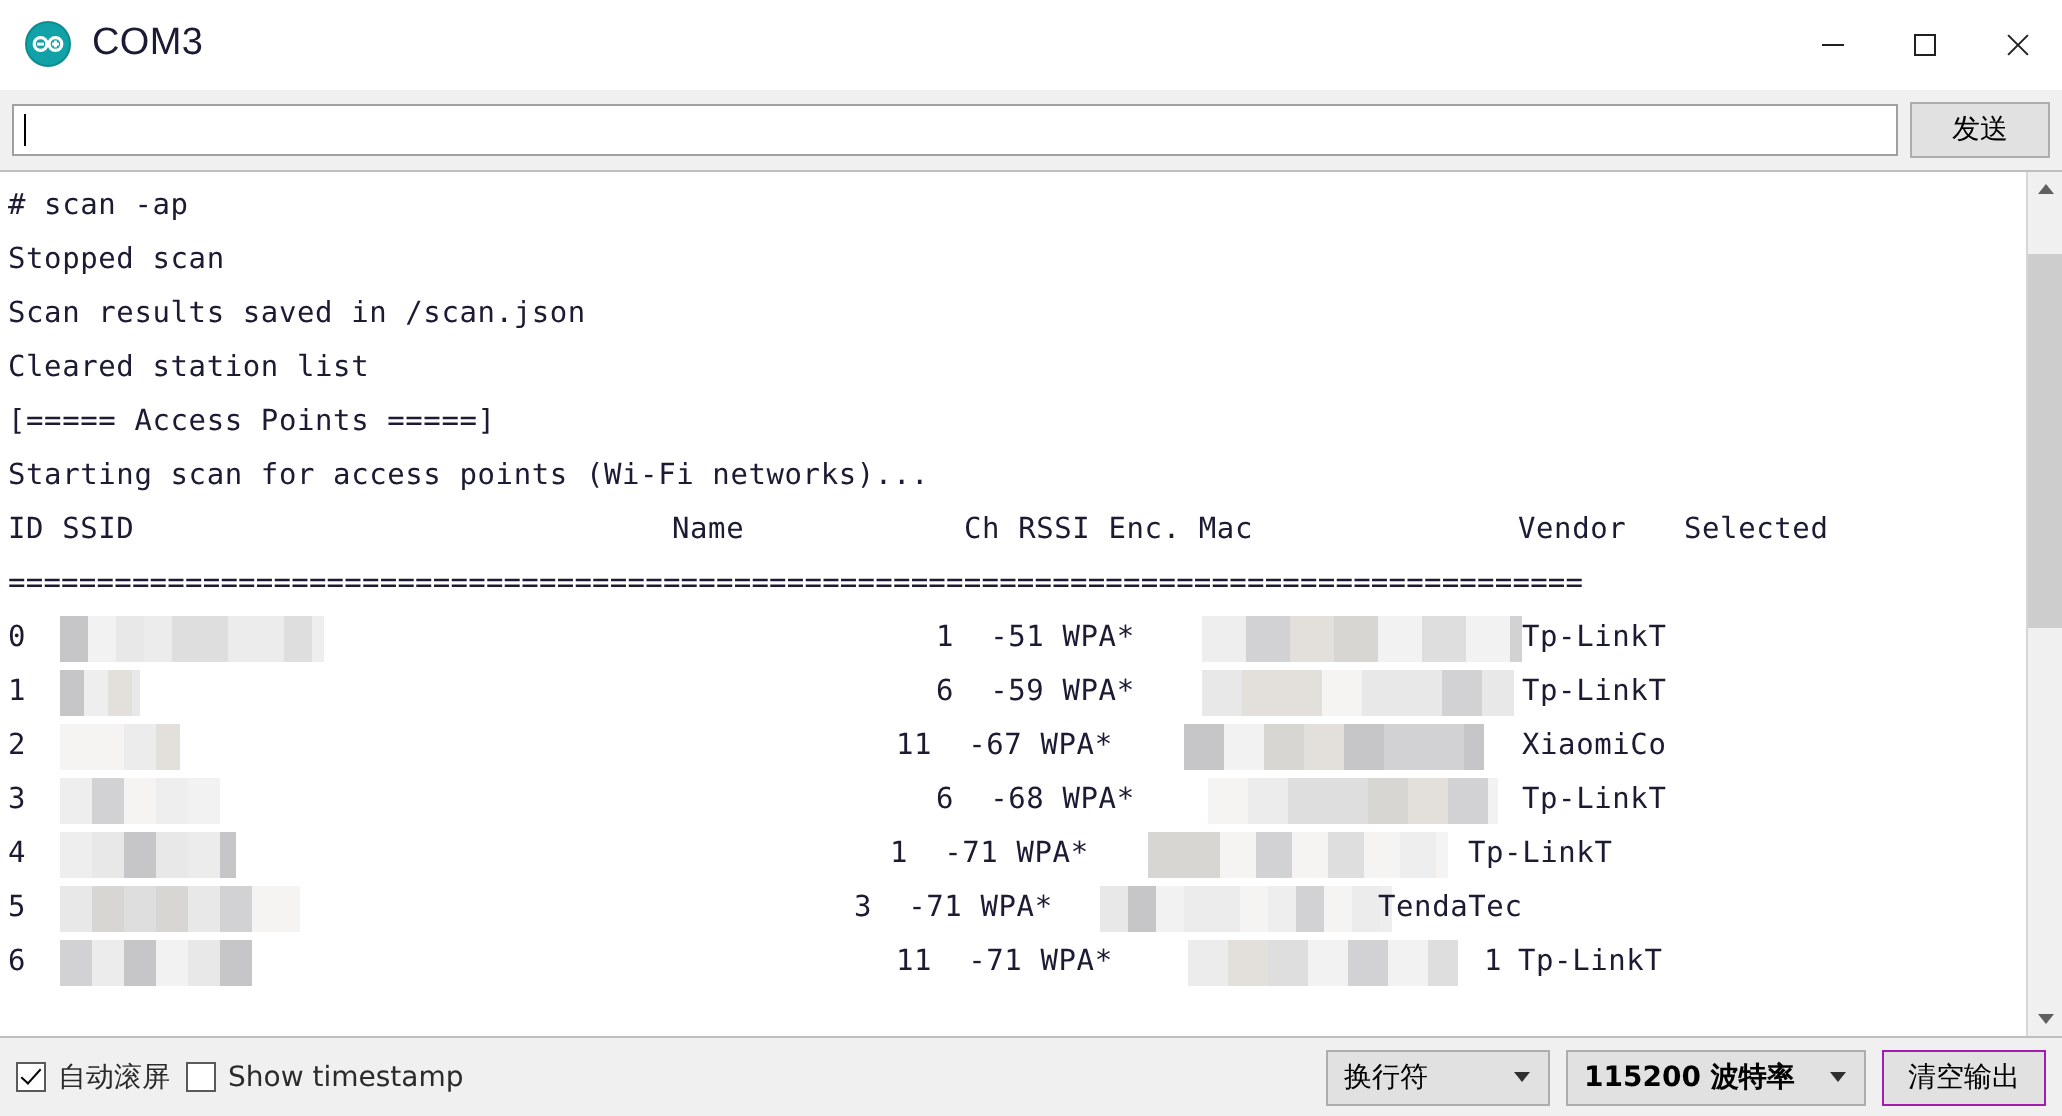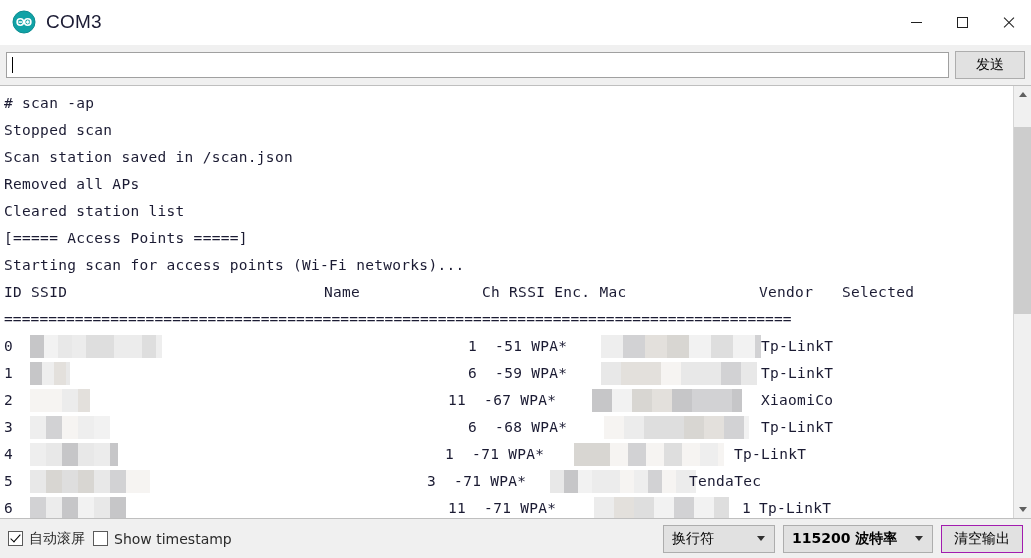--- a/index.html
+++ b/index.html
@@ -340,26 +340,25 @@
       <span class="caret"></span>
       <span></span>
     </div>
     <div class="send-btn">发送</div>
   </div>
 
   <div class="termwrap">
     <div class="term" id="term">
         <div class="line"># scan -ap</div>
         <div class="line">Stopped scan</div>
-        <div class="line">Scan station saved in /scan.json</div>
-        <div class="line">Removed all APs</div>
+        <div class="line">Scan results saved in /scan.json</div>
         <div class="line">Cleared station list</div>
         <div class="line">[===== Access Points =====]</div>
         <div class="line">Starting scan for access points (Wi-Fi networks)...</div>
-        <div class="row"><span class="seg" style="left: 0px;">ID SSID</span><span class="seg" style="left: 320px;">Name</span><span class="seg" style="left: 478px;">Ch RSSI Enc. Mac</span><span class="seg" style="left: 755px;">Vendor</span><span class="seg" style="left: 838px;">Selected</span></div>
+        <div class="row"><span class="seg" style="left: 0px;">ID SSID</span><span class="seg" style="left: 332px;">Name</span><span class="seg" style="left: 478px;">Ch RSSI Enc. Mac</span><span class="seg" style="left: 755px;">Vendor</span><span class="seg" style="left: 838px;">Selected</span></div>
         <div class="line" style="letter-spacing: 0.12px;">=========================================================================================</div>
         <div class="row"><span class="seg" style="left: 0px;">0</span><span class="mosaic" style="left: 26px; width: 132px;"><i style="width: 14px; background: rgb(198, 198, 200);"></i><i style="width: 14px; background: rgb(242, 242, 242);"></i><i style="width: 14px; background: rgb(232, 232, 232);"></i><i style="width: 14px; background: rgb(236, 236, 236);"></i><i style="width: 14px; background: rgb(222, 222, 222);"></i><i style="width: 14px; background: rgb(222, 222, 222);"></i><i style="width: 14px; background: rgb(236, 236, 236);"></i><i style="width: 14px; background: rgb(236, 236, 236);"></i><i style="width: 14px; background: rgb(222, 222, 222);"></i><i style="width: 6px; background: rgb(238, 238, 238);"></i></span><span class="seg" style="left: 455px;"> 1  -51 WPA*</span><span class="mosaic" style="left: 597px; width: 160px;"><i style="width: 22px; background: rgb(238, 238, 238);"></i><i style="width: 22px; background: rgb(210, 210, 212);"></i><i style="width: 22px; background: rgb(227, 224, 220);"></i><i style="width: 22px; background: rgb(216, 214, 210);"></i><i style="width: 22px; background: rgb(242, 242, 242);"></i><i style="width: 22px; background: rgb(222, 222, 222);"></i><i style="width: 22px; background: rgb(242, 242, 242);"></i><i style="width: 6px; background: rgb(210, 210, 212);"></i></span><span class="seg" style="left: 757px;">Tp-LinkT</span></div>
         <div class="row"><span class="seg" style="left: 0px;">1</span><span class="mosaic" style="left: 26px; width: 40px;"><i style="width: 12px; background: rgb(198, 198, 200);"></i><i style="width: 12px; background: rgb(238, 238, 238);"></i><i style="width: 12px; background: rgb(227, 224, 220);"></i><i style="width: 4px; background: rgb(232, 232, 232);"></i></span><span class="seg" style="left: 455px;"> 6  -59 WPA*</span><span class="mosaic" style="left: 597px; width: 156px;"><i style="width: 20px; background: rgb(232, 232, 232);"></i><i style="width: 20px; background: rgb(227, 224, 220);"></i><i style="width: 20px; background: rgb(227, 224, 220);"></i><i style="width: 20px; background: rgb(246, 244, 242);"></i><i style="width: 20px; background: rgb(232, 232, 232);"></i><i style="width: 20px; background: rgb(232, 232, 232);"></i><i style="width: 20px; background: rgb(210, 210, 212);"></i><i style="width: 16px; background: rgb(232, 232, 232);"></i></span><span class="seg" style="left: 757px;">Tp-LinkT</span></div>
         <div class="row"><span class="seg" style="left: 0px;">2</span><span class="mosaic" style="left: 26px; width: 60px;"><i style="width: 16px; background: rgb(246, 244, 242);"></i><i style="width: 16px; background: rgb(246, 244, 242);"></i><i style="width: 16px; background: rgb(236, 236, 236);"></i><i style="width: 12px; background: rgb(227, 224, 220);"></i></span><span class="seg" style="left: 444px;">11  -67 WPA*</span><span class="mosaic" style="left: 588px; width: 150px;"><i style="width: 20px; background: rgb(198, 198, 200);"></i><i style="width: 20px; background: rgb(242, 242, 242);"></i><i style="width: 20px; background: rgb(216, 214, 210);"></i><i style="width: 20px; background: rgb(227, 224, 220);"></i><i style="width: 20px; background: rgb(198, 198, 200);"></i><i style="width: 20px; background: rgb(210, 210, 212);"></i><i style="width: 20px; background: rgb(210, 210, 212);"></i><i style="width: 10px; background: rgb(198, 198, 200);"></i></span><span class="seg" style="left: 757px;">XiaomiCo</span></div>
         <div class="row"><span class="seg" style="left: 0px;">3</span><span class="mosaic" style="left: 26px; width: 80px;"><i style="width: 16px; background: rgb(238, 238, 238);"></i><i style="width: 16px; background: rgb(210, 210, 212);"></i><i style="width: 16px; background: rgb(246, 244, 242);"></i><i style="width: 16px; background: rgb(238, 238, 238);"></i><i style="width: 16px; background: rgb(242, 242, 242);"></i></span><span class="seg" style="left: 455px;"> 6  -68 WPA*</span><span class="mosaic" style="left: 600px; width: 145px;"><i style="width: 20px; background: rgb(246, 244, 242);"></i><i style="width: 20px; background: rgb(236, 236, 236);"></i><i style="width: 20px; background: rgb(222, 222, 222);"></i><i style="width: 20px; background: rgb(222, 222, 222);"></i><i style="width: 20px; background: rgb(216, 214, 210);"></i><i style="width: 20px; background: rgb(227, 224, 220);"></i><i style="width: 20px; background: rgb(210, 210, 212);"></i><i style="width: 5px; background: rgb(242, 242, 242);"></i></span><span class="seg" style="left: 757px;">Tp-LinkT</span></div>
         <div class="row"><span class="seg" style="left: 0px;">4</span><span class="mosaic" style="left: 26px; width: 88px;"><i style="width: 16px; background: rgb(238, 238, 238);"></i><i style="width: 16px; background: rgb(232, 232, 232);"></i><i style="width: 16px; background: rgb(198, 198, 200);"></i><i style="width: 16px; background: rgb(232, 232, 232);"></i><i style="width: 16px; background: rgb(236, 236, 236);"></i><i style="width: 8px; background: rgb(198, 198, 200);"></i></span><span class="seg" style="left: 432px;"> 1  -71 WPA*</span><span class="mosaic" style="left: 570px; width: 150px;"><i style="width: 18px; background: rgb(216, 214, 210);"></i><i style="width: 18px; background: rgb(216, 214, 210);"></i><i style="width: 18px; background: rgb(246, 244, 242);"></i><i style="width: 18px; background: rgb(210, 210, 212);"></i><i style="width: 18px; background: rgb(246, 244, 242);"></i><i style="width: 18px; background: rgb(222, 222, 222);"></i><i style="width: 18px; background: rgb(246, 244, 242);"></i><i style="width: 18px; background: rgb(238, 238, 238);"></i><i style="width: 6px; background: rgb(246, 244, 242);"></i></span><span class="seg" style="left: 730px;">Tp-LinkT</span></div>
         <div class="row"><span class="seg" style="left: 0px;">5</span><span class="mosaic" style="left: 26px; width: 120px;"><i style="width: 16px; background: rgb(232, 232, 232);"></i><i style="width: 16px; background: rgb(216, 214, 210);"></i><i style="width: 16px; background: rgb(222, 222, 222);"></i><i style="width: 16px; background: rgb(216, 214, 210);"></i><i style="width: 16px; background: rgb(232, 232, 232);"></i><i style="width: 16px; background: rgb(210, 210, 212);"></i><i style="width: 16px; background: rgb(246, 244, 242);"></i><i style="width: 8px; background: rgb(246, 244, 242);"></i></span><span class="seg" style="left: 414px;"> 3  -71 WPA*</span><span class="mosaic" style="left: 546px; width: 146px;"><i style="width: 14px; background: rgb(232, 232, 232);"></i><i style="width: 14px; background: rgb(198, 198, 200);"></i><i style="width: 14px; background: rgb(242, 242, 242);"></i><i style="width: 14px; background: rgb(236, 236, 236);"></i><i style="width: 14px; background: rgb(236, 236, 236);"></i><i style="width: 14px; background: rgb(246, 244, 242);"></i><i style="width: 14px; background: rgb(238, 238, 238);"></i><i style="width: 14px; background: rgb(210, 210, 212);"></i><i style="width: 14px; background: rgb(246, 244, 242);"></i><i style="width: 14px; background: rgb(236, 236, 236);"></i><i style="width: 6px; background: rgb(238, 238, 238);"></i></span><span class="seg" style="left: 685px;">TendaTec</span></div>
         <div class="row"><span class="seg" style="left: 0px;">6</span><span class="mosaic" style="left: 26px; width: 96px;"><i style="width: 16px; background: rgb(210, 210, 212);"></i><i style="width: 16px; background: rgb(236, 236, 236);"></i><i style="width: 16px; background: rgb(198, 198, 200);"></i><i style="width: 16px; background: rgb(242, 242, 242);"></i><i style="width: 16px; background: rgb(232, 232, 232);"></i><i style="width: 16px; background: rgb(198, 198, 200);"></i></span><span class="seg" style="left: 444px;">11  -71 WPA*</span><span class="mosaic" style="left: 590px; width: 135px;"><i style="width: 20px; background: rgb(236, 236, 236);"></i><i style="width: 20px; background: rgb(227, 224, 220);"></i><i style="width: 20px; background: rgb(222, 222, 222);"></i><i style="width: 20px; background: rgb(242, 242, 242);"></i><i style="width: 20px; background: rgb(210, 210, 212);"></i><i style="width: 20px; background: rgb(242, 242, 242);"></i><i style="width: 15px; background: rgb(222, 222, 222);"></i></span><span class="seg" style="left: 738px;">1</span><span class="seg" style="left: 755px;">Tp-LinkT</span></div>
       </div>
 

